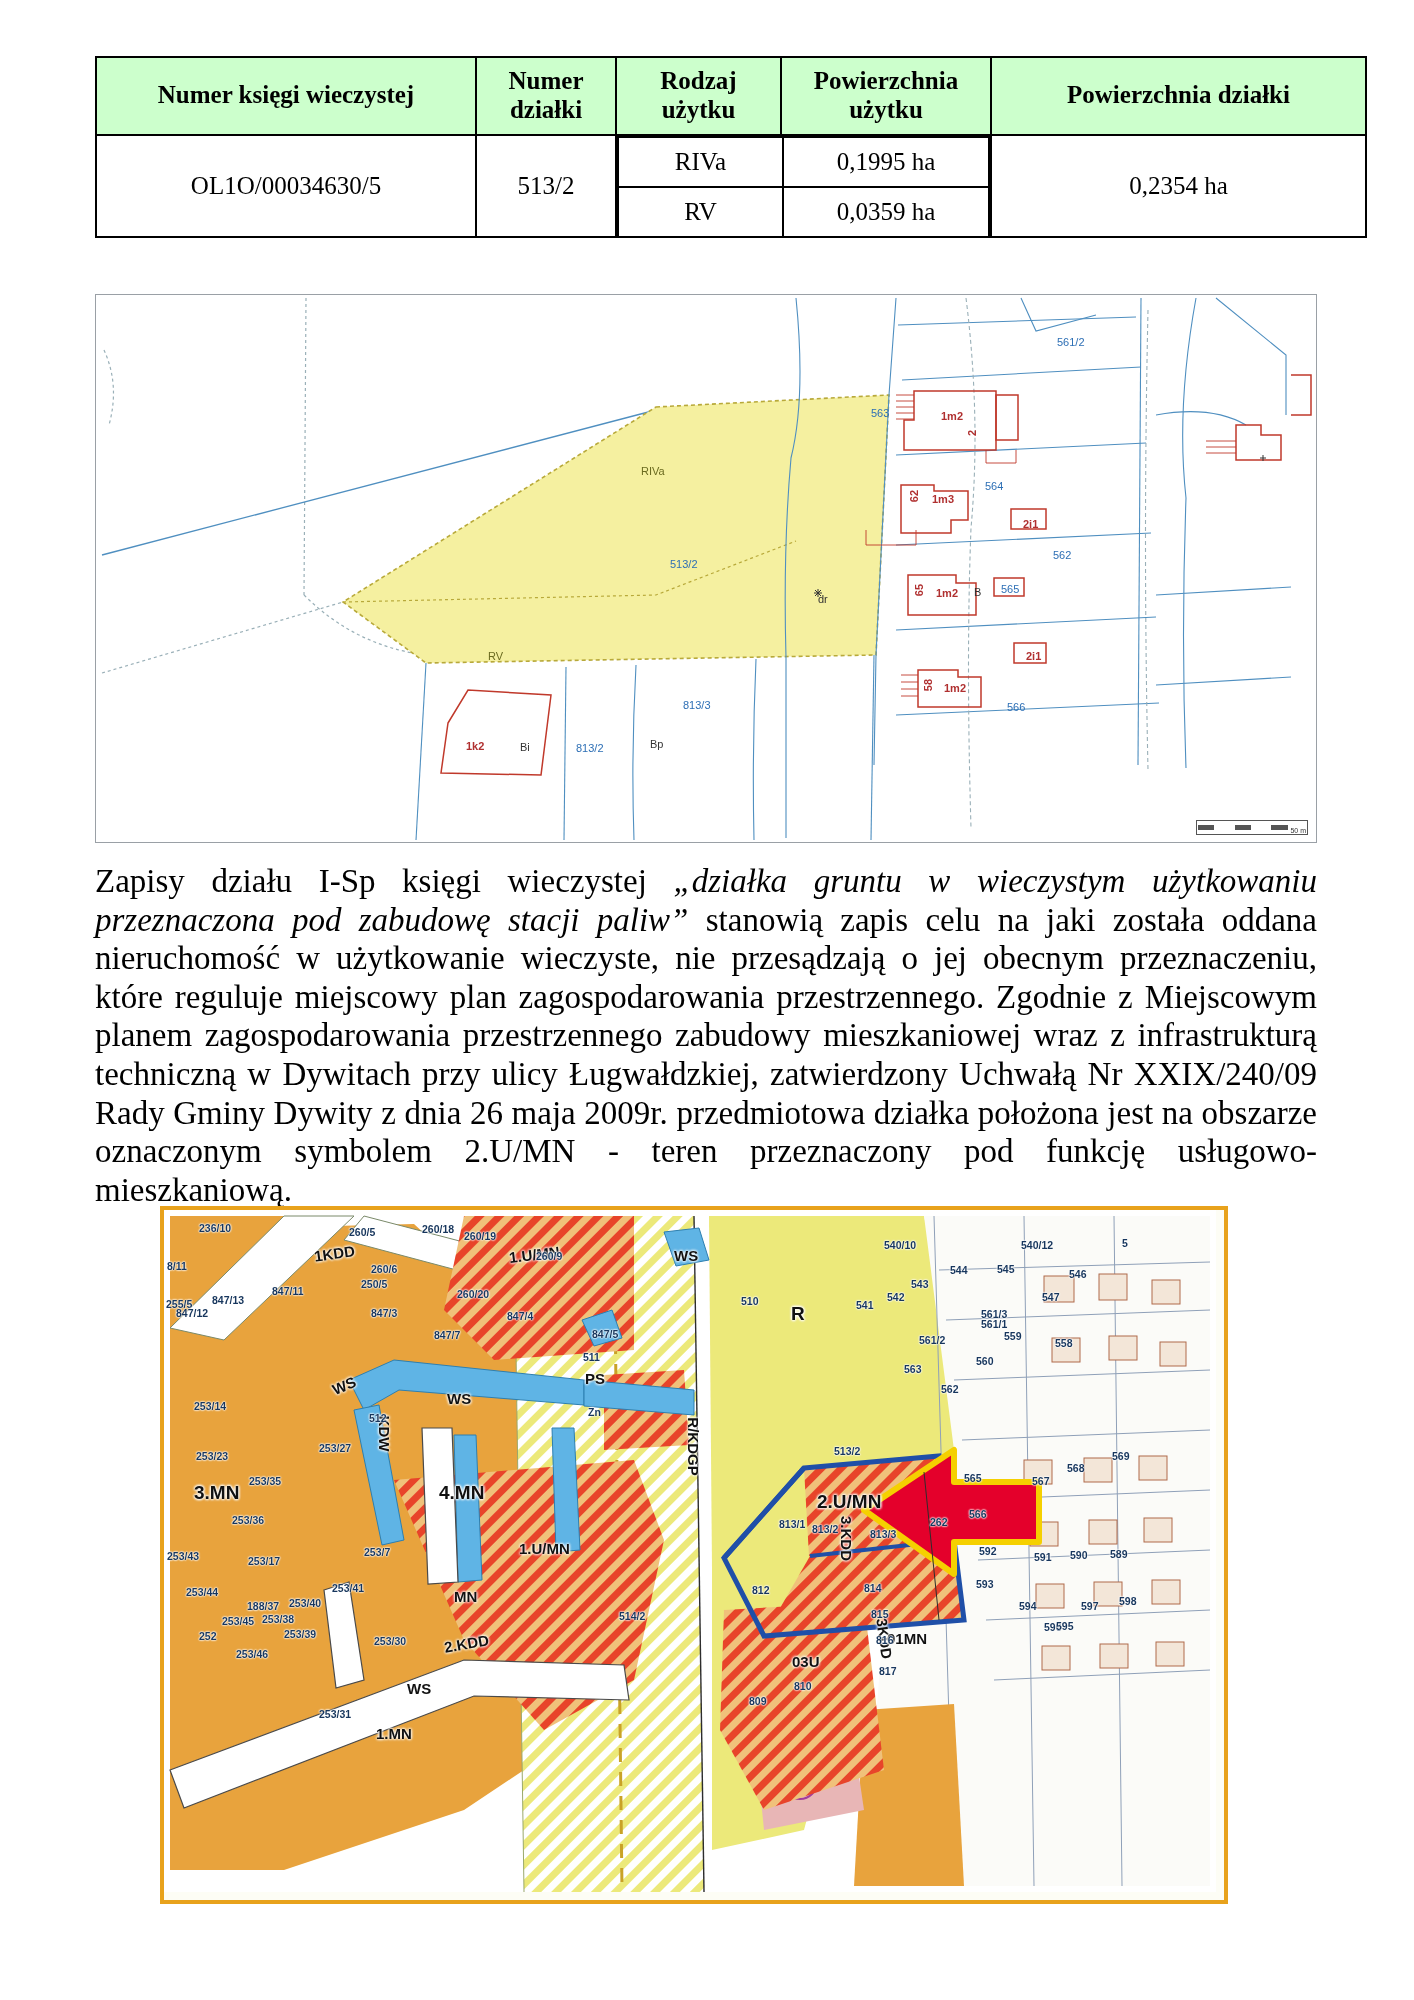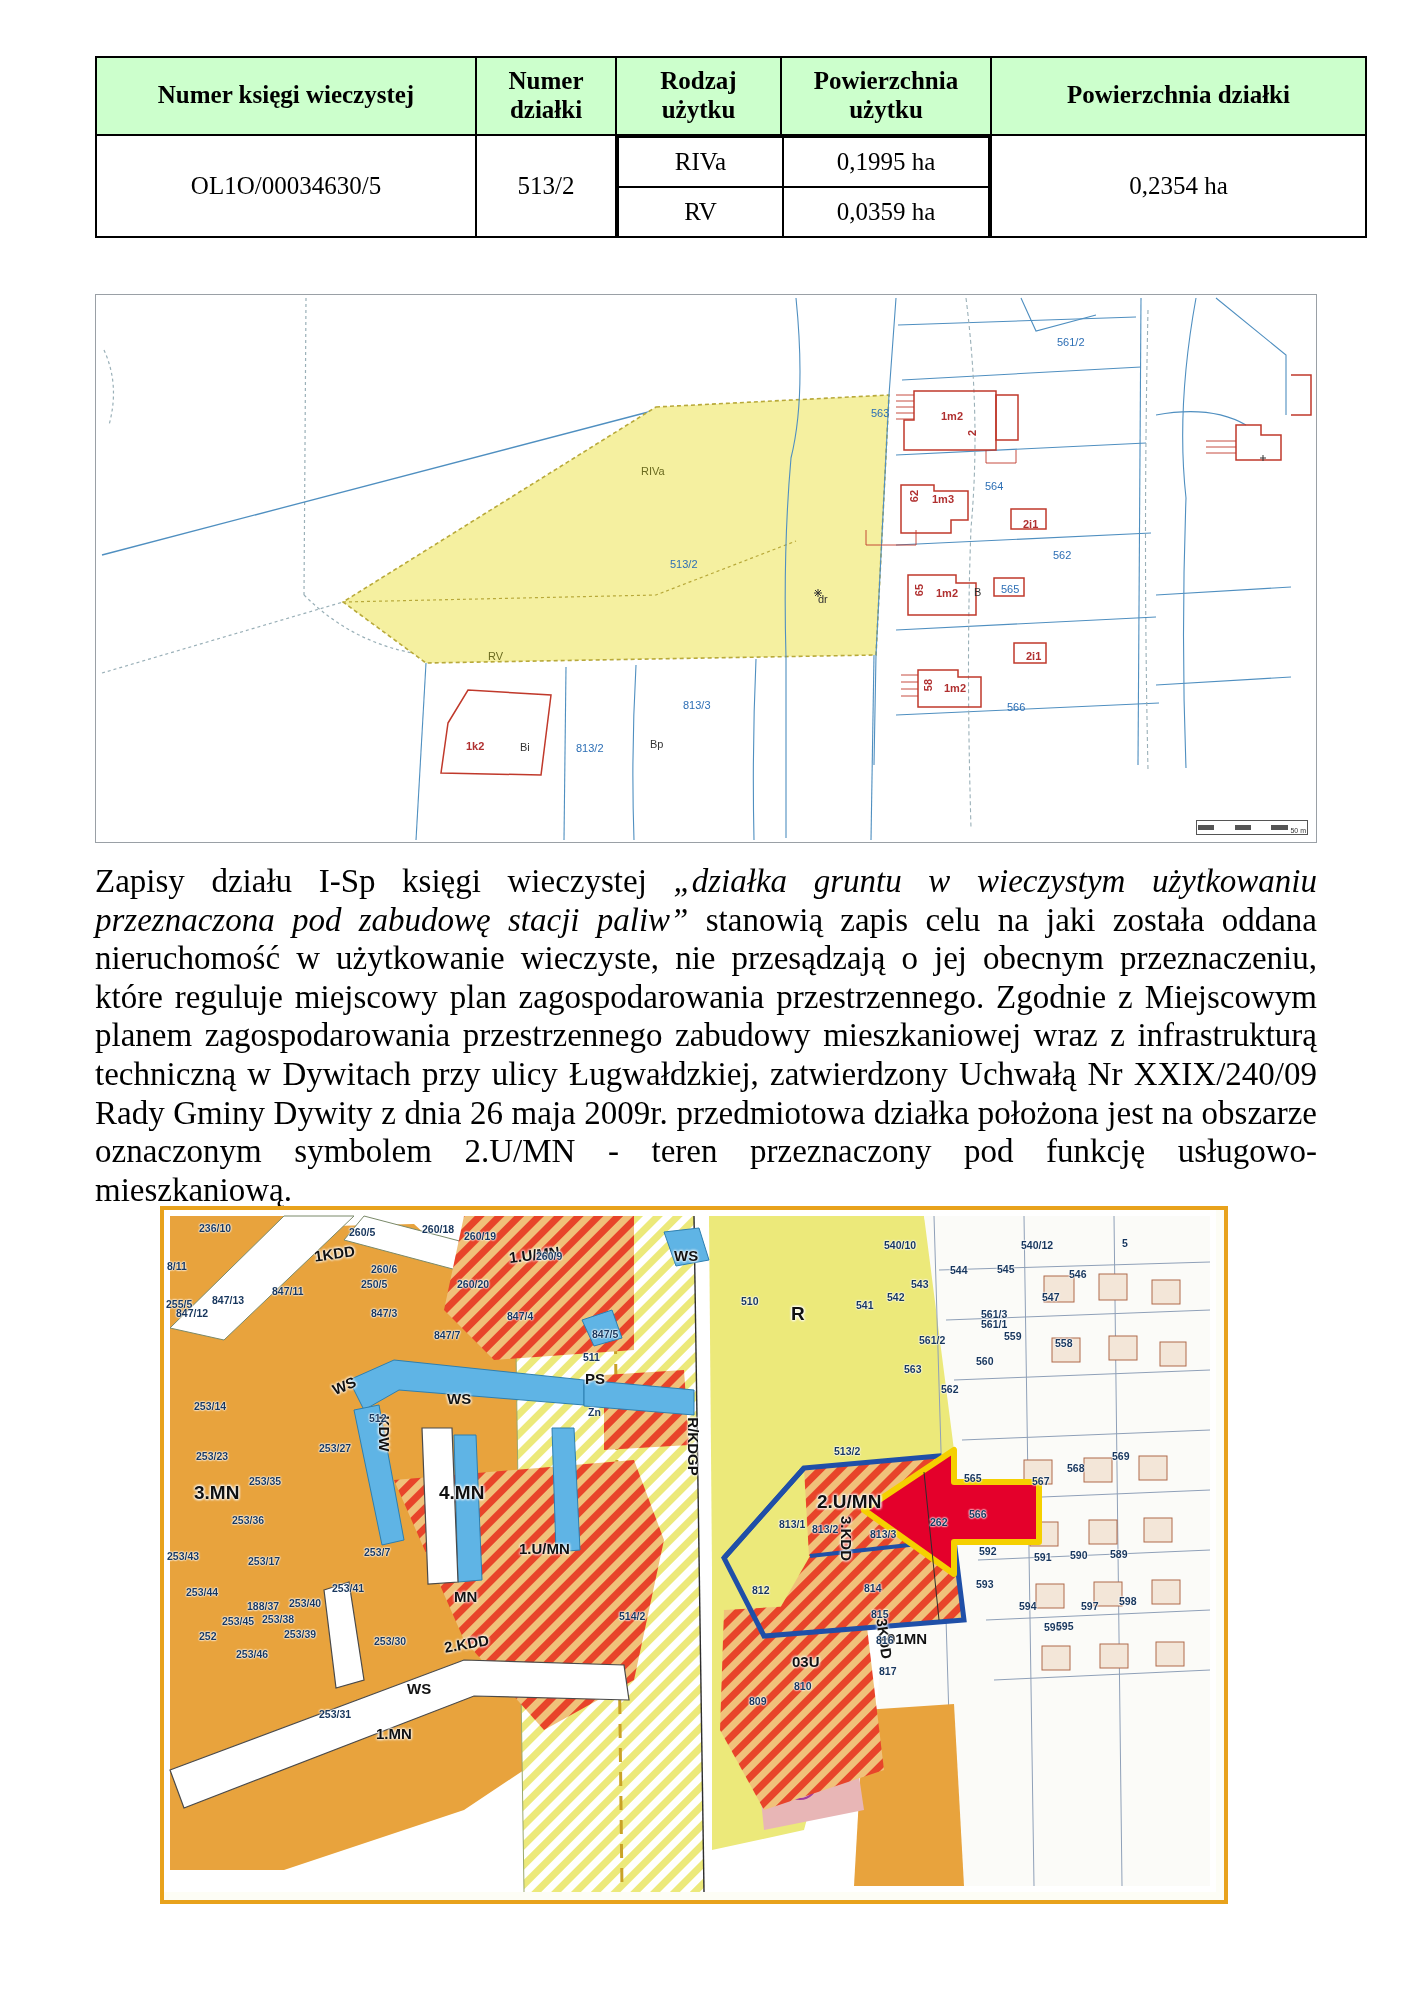--- a/index.html
+++ b/index.html
@@ -355,21 +355,21 @@
       </div>
     <div id="m2parcels">
         <div class="m2-label m2-small" style="left: 35px; top: 12px;">236/10</div>
         <div class="m2-label m2-small" style="left: 3px; top: 50px;">8/11</div>
         <div class="m2-label m2-small" style="left: 2px; top: 88px;">255/5</div>
         <div class="m2-label m2-small" style="left: 185px; top: 16px;">260/5</div>
         <div class="m2-label m2-small" style="left: 258px; top: 13px;">260/18</div>
         <div class="m2-label m2-small" style="left: 300px; top: 20px;">260/19</div>
         <div class="m2-label m2-small" style="left: 372px; top: 40px;">260/9</div>
         <div class="m2-label m2-small" style="left: 207px; top: 53px;">260/6</div>
-        <div class="m2-label m2-small" style="left: 293px; top: 68px;">260/20</div>
+        <div class="m2-label m2-small" style="left: 293px; top: 78px;">260/20</div>
         <div class="m2-label m2-small" style="left: 48px; top: 84px;">847/13</div>
         <div class="m2-label m2-small" style="left: 12px; top: 97px;">847/12</div>
         <div class="m2-label m2-small" style="left: 108px; top: 75px;">847/11</div>
         <div class="m2-label m2-small" style="left: 161px; top: 68px; padding-left: 36px;">250/5</div>
         <div class="m2-label m2-small" style="left: 207px; top: 97px;">847/3</div>
         <div class="m2-label m2-small" style="left: 343px; top: 100px;">847/4</div>
         <div class="m2-label m2-small" style="left: 270px; top: 119px;">847/7</div>
         <div class="m2-label m2-small" style="left: 428px; top: 118px;">847/5</div>
         <div class="m2-label m2-small" style="left: 419px; top: 141px;">511</div>
         <div class="m2-label m2-small" style="left: 577px; top: 85px;">510</div>

